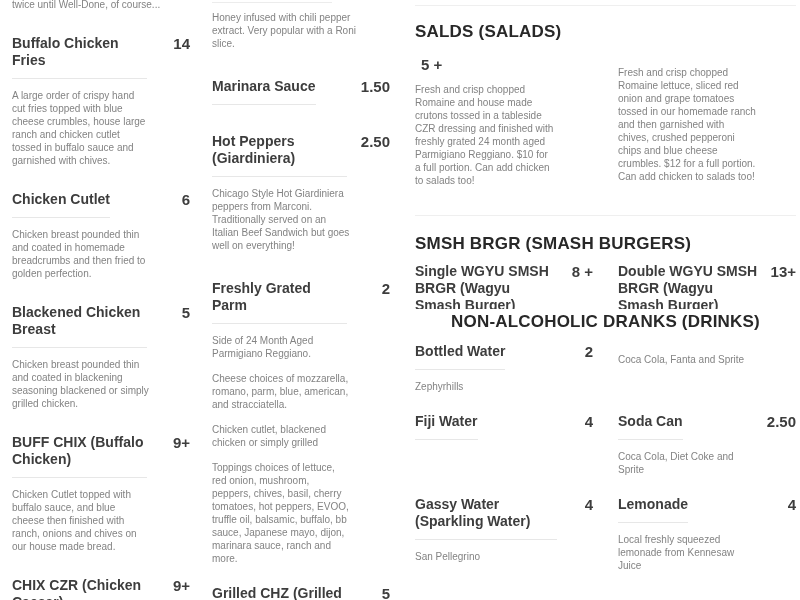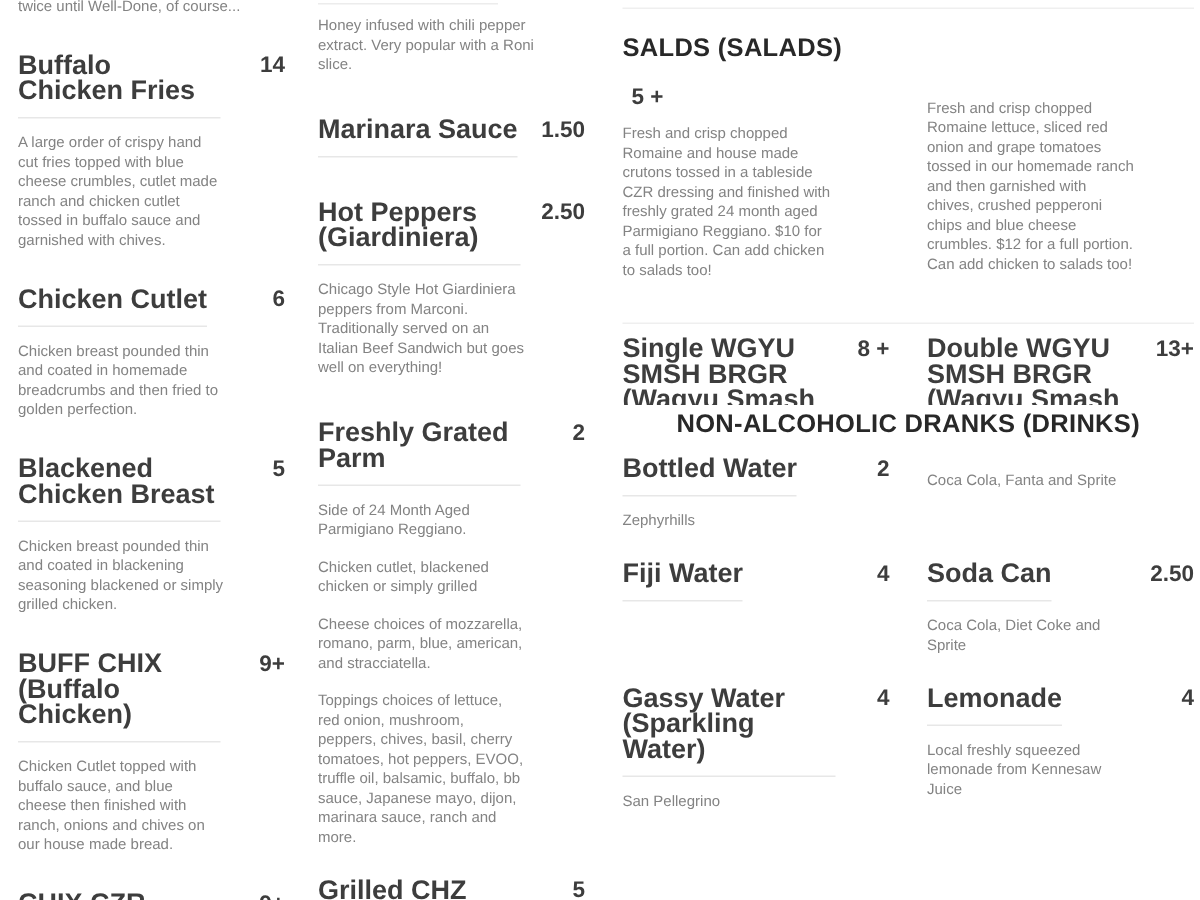--- a/index.html
+++ b/index.html
@@ -20,21 +20,21 @@
   }
   .col-left .overflow-text { margin-top:-2px; }
   .stub-rule { border-top:1px solid #ececec; width:120px; margin:2px 0 8px 0; }
 
   .menu-item { margin-top:24px; }
   .col-mid .menu-item { margin-top:28px; }
   .col-mid .menu-item.tight { margin-top:20px; }
 
   .item-head { display:flex; justify-content:space-between; align-items:flex-start; }
   .item-name {
-    font-size:18px; font-weight:700; color:#3d3d3d; line-height:17px;
+    font-size:14px; font-weight:700; color:#3d3d3d; line-height:17px;
     max-width:135px; padding-bottom:9px; border-bottom:1px solid #e7e7e7;
   }
   .item-price { font-size:15px; font-weight:700; color:#3d3d3d; white-space:nowrap; padding-left:6px; }
   .item-desc {
     margin-top:10px; font-size:10px; line-height:13px; color:#838383; max-width:138px;
   }
   .item-desc + .item-desc { margin-top:12px; }
 
   
   .section-rule { border:0; border-top:1px solid #efefef; width:100%; }
@@ -63,21 +63,21 @@
 <div class="page">
 
   <div class="col col-left">
     <p class="overflow-text">twice until Well-Done, of course...</p>
 
     <div class="menu-item">
       <div class="item-head">
         <span class="item-name">Buffalo Chicken Fries</span>
         <span class="item-price">14</span>
       </div>
-      <p class="item-desc">A large order of crispy hand cut fries topped with blue cheese crumbles, cutlet made ranch and chicken cutlet tossed in buffalo sauce and garnished with chives.</p>
+      <p class="item-desc">A large order of crispy hand cut fries topped with blue cheese crumbles, house large ranch and chicken cutlet tossed in buffalo sauce and garnished with chives.</p>
     </div>
 
     <div class="menu-item">
       <div class="item-head">
         <span class="item-name">Chicken Cutlet</span>
         <span class="item-price">6</span>
       </div>
       <p class="item-desc">Chicken breast pounded thin and coated in homemade breadcrumbs and then fried to golden perfection.</p>
     </div>
 
@@ -124,22 +124,22 @@
       </div>
       <p class="item-desc">Chicago Style Hot Giardiniera peppers from Marconi.  Traditionally served on an Italian Beef Sandwich but goes well on everything!</p>
     </div>
 
     <div class="menu-item">
       <div class="item-head">
         <span class="item-name">Freshly Grated Parm</span>
         <span class="item-price">2</span>
       </div>
       <p class="item-desc">Side of 24 Month Aged Parmigiano Reggiano.</p>
+      <p class="item-desc">Cheese choices of mozzarella, romano, parm, blue, american, and stracciatella.</p>
       <p class="item-desc">Chicken cutlet, blackened chicken or simply grilled</p>
-      <p class="item-desc">Cheese choices of mozzarella, romano, parm, blue, american, and stracciatella.</p>
       <p class="item-desc">Toppings choices of lettuce, red onion, mushroom, peppers, chives, basil, cherry tomatoes, hot peppers, EVOO, truffle oil, balsamic, buffalo, bb sauce, Japanese mayo, dijon, marinara sauce, ranch and more.</p>
     </div>
 
     <div class="menu-item tight">
       <div class="item-head">
         <span class="item-name">Grilled CHZ (Grilled Cheese)</span>
         <span class="item-price">5</span>
       </div>
 
     </div>
@@ -157,20 +157,21 @@
         </div>
         <p class="item-desc">Fresh and crisp chopped Romaine and house made crutons tossed in a tableside CZR dressing and finished with freshly grated 24 month aged Parmigiano Reggiano.  $10 for a full portion. Can add chicken to salads too!</p>
       </div>
       <div class="salad-item">
         <p class="item-desc">Fresh and crisp chopped Romaine lettuce, sliced red onion and grape tomatoes tossed in our homemade ranch and then garnished with chives, crushed pepperoni chips and blue cheese crumbles.  $12 for a full portion. Can add chicken to salads too!</p>
       </div>
     </div>
 
     <hr class="section-rule rule-mid">
 
+    <h2 class="section-heading h-burgers">SMSH BRGR (SMASH BURGERS)</h2>
 
     <div class="pair-grid burgers-grid">
       <div>
         <div class="item-head">
           <span class="item-name">Single WGYU SMSH BRGR (Wagyu Smash Burger)</span>
           <span class="item-price">8 +</span>
         </div>
       </div>
       <div>
         <div class="item-head">

